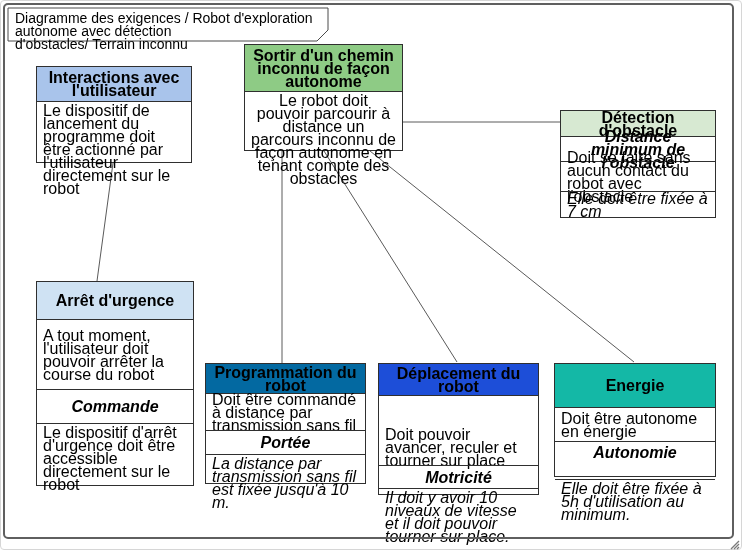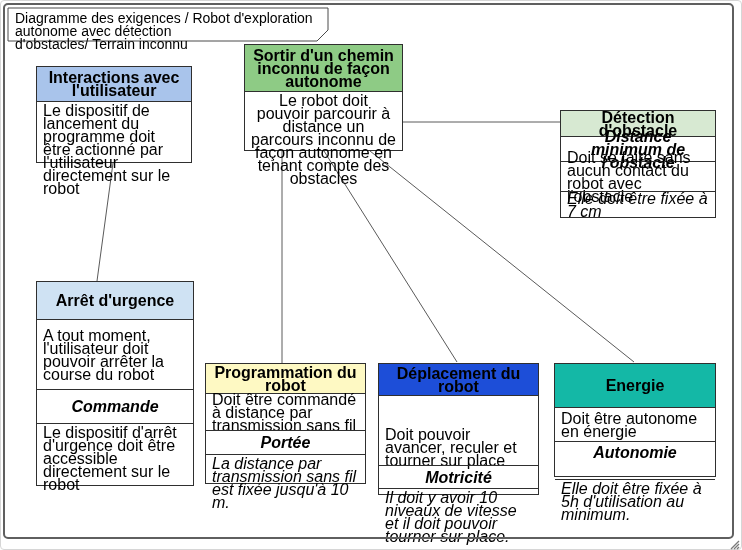--- a/index.html
+++ b/index.html
@@ -73,21 +73,21 @@
   </div>
 
   <div class="box" style="left:36px;top:281px;width:158px;height:205px;">
     <div class="hd" style="height: 38px; background-color: rgb(207, 226, 243);">Arrêt d'urgence</div>
     <div class="row" style="height:69px;">A tout moment, l'utilisateur doit pouvoir arrêter la course du robot</div>
     <div class="row kw" style="height:34px;">Commande</div>
     <div class="row" style="flex:1;">Le dispositif  d'arrêt d'urgence doit être accessible  directement sur le robot</div>
   </div>
 
   <div class="box" style="left:205px;top:363px;width:161px;height:121px;">
-    <div class="hd" style="height: 30px; background-color: #fef9c3;">Programmation du robot</div>
+    <div class="hd" style="height: 30px; background-color: #0369a1;">Programmation du robot</div>
     <div class="row" style="height:36px;">Doit être commandé à distance par transmission sans fil</div>
     <div class="row kw" style="height:24px;">Portée</div>
     <div class="row it" style="flex:1;">La distance par transmission sans fil est fixée jusqu'à 10 m.</div>
   </div>
 
   <div class="box" style="left:378px;top:363px;width:161px;height:132px;">
     <div class="hd" style="height: 32px; background-color: #1d4ed8;">Déplacement du robot</div>
     <div class="row" style="height:35px;margin-top:34px;">Doit pouvoir avancer, reculer et tourner sur place</div>
     <div class="row kw" style="height:23px;">Motricité</div>
     <div class="row it" style="flex:1;">Il doit y avoir 10 niveaux de vitesse et il doit pouvoir tourner sur place.</div>

